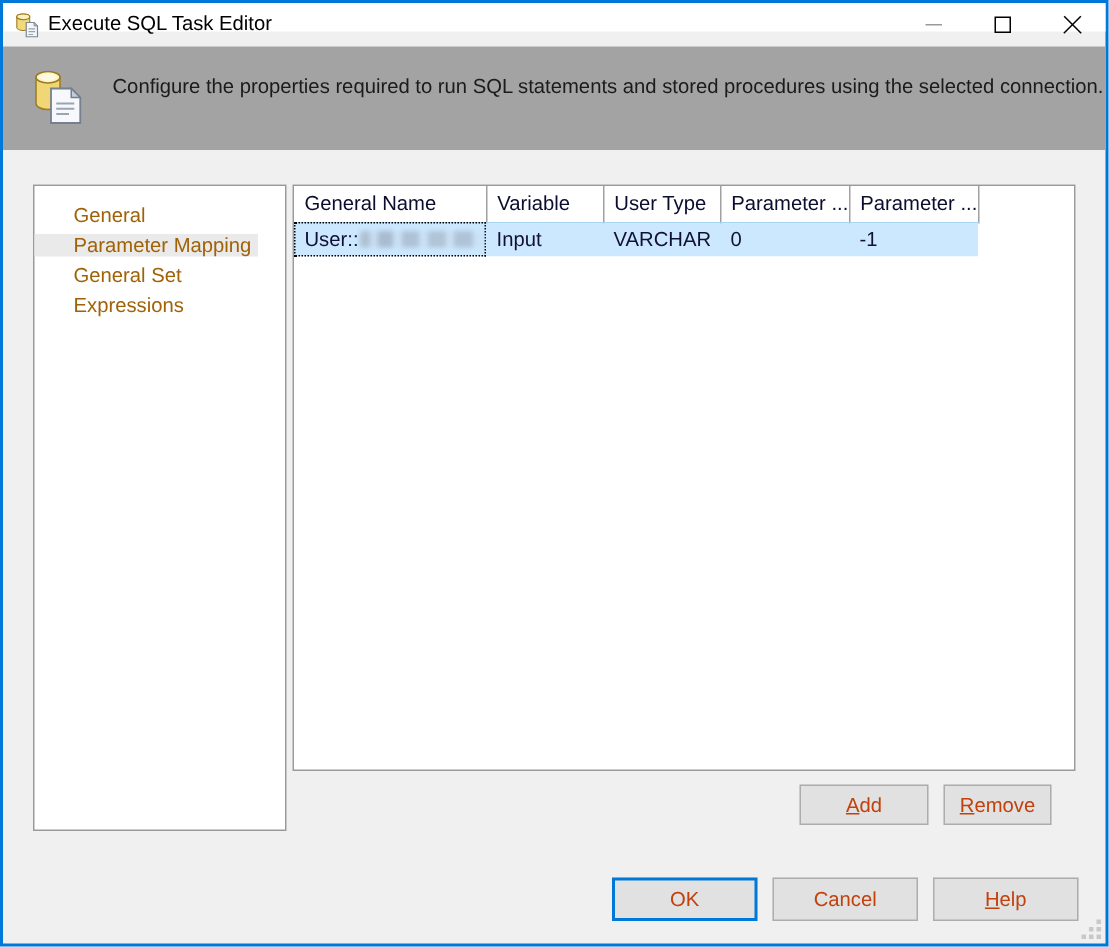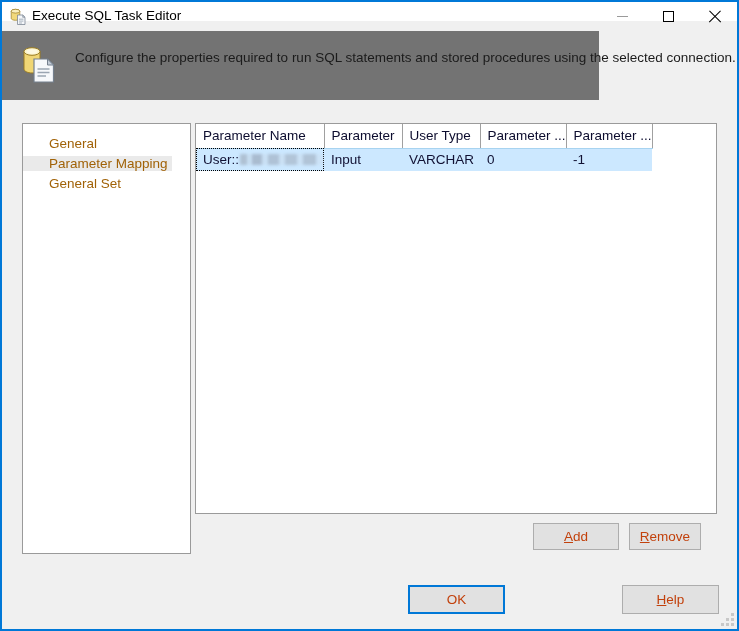--- a/index.html
+++ b/index.html
@@ -52,22 +52,22 @@
   .glyph-close:before, .glyph-close:after {
     content:""; position:absolute; left: -1px; top: 6px;
     width: 16px; height: 1.3px; background:#000;
   }
   .glyph-close:before { transform: rotate(45deg); }
   .glyph-close:after  { transform: rotate(-45deg); }
 
   
   #header {
     position: absolute; left: 0; top: 29px;
-    width: 597px; height: 69px;
-    background: #737373;
+    width: 735px; height: 69px;
+    background: #a3a3a3;
   }
   #header-icon {
     position: absolute; left: 18px; top: 13px;
     width: 40px; height: 40px;
   }
   #header-text {
     position: absolute; left: 73px; top: 19px;
     font-size: 13.5px; color: #1b1b1b;
     white-space: nowrap;
   }
@@ -223,35 +223,38 @@
   <div id="navpanel">
     <div class="nav-item" style="top:10px">
       <span class="nav-label">General</span>
     </div>
     <div class="nav-item selected" style="top:30px">
       <span class="nav-label">Parameter Mapping</span>
     </div>
     <div class="nav-item" style="top:50px">
       <span class="nav-label">General Set</span>
     </div>
+    <div class="nav-item" style="top:70px">
+      <span class="nav-label">Expressions</span>
+    </div>
   </div>
 
   <div id="gridpanel">
     <table id="gridtable">
       <colgroup>
         <col style="width:119px">
           <col style="width:78px">
           <col style="width:78px">
         <col style="width:80px">
           <col style="width:79px">
       </colgroup>
       <thead>
         <tr>
-          <th>Parameter Name</th>
-          <th>Parameter</th>
+          <th>General Name</th>
+          <th>Variable</th>
           <th>User Type</th>
           <th>Parameter ...</th>
           <th>Parameter ...</th>
         </tr>
       </thead>
       <tbody>
         <tr>
           <td class="focus-cell"><span>User::</span><span class="redacted"></span></td>
           <td>Input</td>
           <td>VARCHAR</td>
@@ -265,20 +268,23 @@
   <div class="btn" id="btn-add">
     <span><span class="accel">A</span>dd</span>
   </div>
   <div class="btn" id="btn-remove">
     <span><span class="accel">R</span>emove</span>
   </div>
 
   <div class="btn default" id="btn-ok">
     <span>OK</span>
   </div>
+  <div class="btn" id="btn-cancel">
+    <span>Cancel</span>
+  </div>
   <div class="btn" id="btn-help">
     <span><span class="accel">H</span>elp</span>
   </div>
 
   <div id="grip">
     <i style="right:0;bottom:0"></i>
     <i style="right:5px;bottom:0"></i>
     <i style="right:10px;bottom:0"></i>
     <i style="right:0;bottom:5px"></i>
     <i style="right:5px;bottom:5px"></i>

